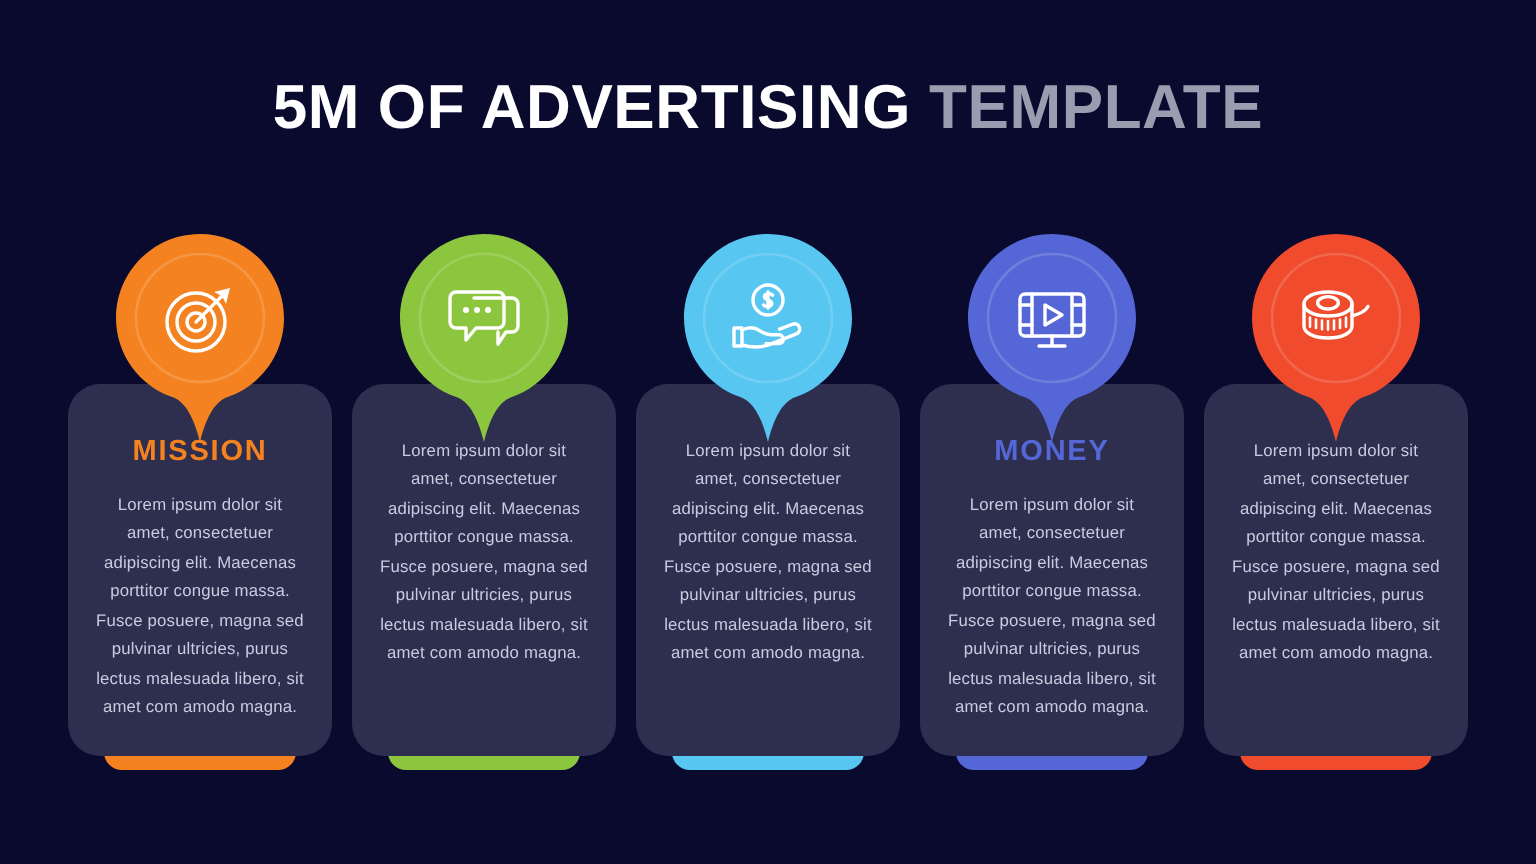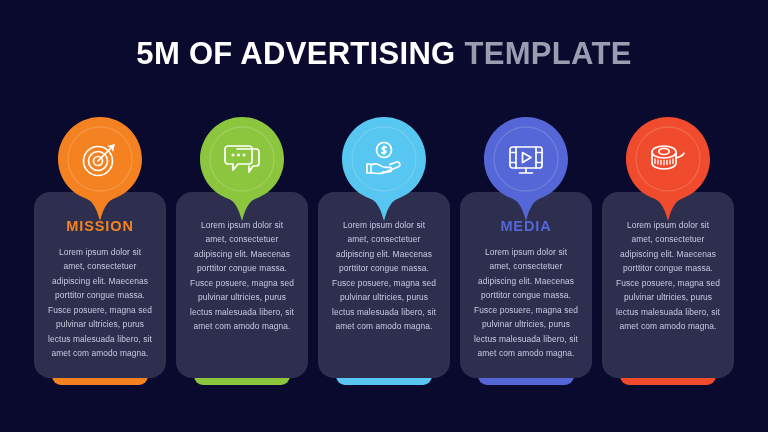--- a/index.html
+++ b/index.html
@@ -211,21 +211,21 @@
             <path d="M7 26 C10 24.5 13.5 24.6 16 26.4 C17.6 27.5 19.2 28.4 21.5 28.4 H25.5 A2.2 2.2 0 0 1 25.5 32.8 H19"></path>
             <path d="M7 33.5 C11 34.6 16 34.8 20 33.6 L34.5 27.8 A2.6 2.6 0 0 0 32.6 23 L25.8 25.6"></path>
           </svg>
         </div>
       </div>
     </div>
 
     <div class="card-col">
       <div class="accent-bar" style="background: rgb(85, 102, 214);"></div>
       <div class="panel">
-        <div class="card-title" style="color: rgb(85, 102, 214);">MEDIA</div>
+        <div class="card-title" style="color: rgb(85, 102, 214);">MONEY</div>
         <div class="card-body">Lorem ipsum dolor sit amet, consectetuer adipiscing elit. Maecenas porttitor congue massa. Fusce posuere, magna sed pulvinar ultricies, purus lectus malesuada libero, sit amet com amodo magna.</div>
       </div>
       <div class="pin">
         <svg viewBox="0 0 84 104">
           <path class="pin-fill" d="M42 0 C65.2 0 84 18.8 84 42 C84 60.2 72.4 75.7 56.2 81.4 C50.5 83.4 45.8 89 42 104 C38.2 89 33.5 83.4 27.8 81.4 C11.6 75.7 0 60.2 0 42 C0 18.8 18.8 0 42 0 Z" fill="#5566d6"></path>
           <circle class="pin-ring" cx="42" cy="42" r="32" fill="none" stroke="rgba(255,255,255,0.16)" stroke-width="1.3"></circle>
         </svg>
         <div class="icon-layer">
           <svg viewBox="0 0 40 40">
             <rect x="4" y="8" width="32" height="21" rx="2.5"></rect>

